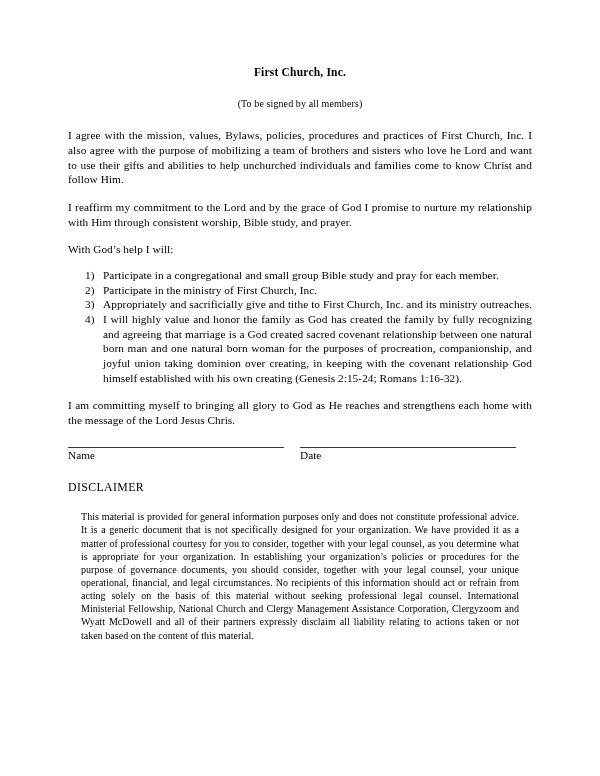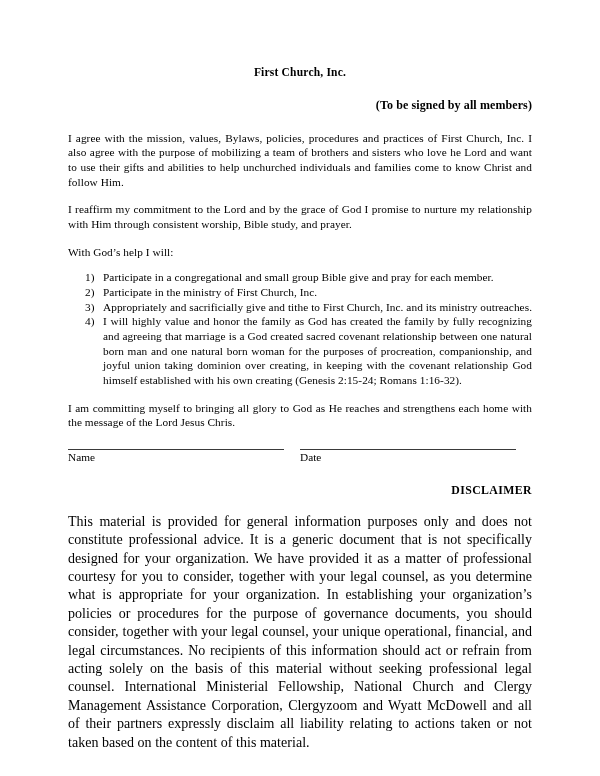--- a/index.html
+++ b/index.html
@@ -34,23 +34,23 @@
   }
   .subtitle {
     text-align: center;
     font-weight: bold;
     font-size: 11.5px;
     letter-spacing: 0.2px;
     margin: 0;
     line-height: 1.22;
   }
   .subtitle-sub {
-    text-align: right;
-    font-weight: bold;
-    font-size: 12px;
+    text-align: center;
+    font-weight: normal;
+    font-size: 10px;
     letter-spacing: 0.1px;
     margin: 0 0 18px 0;
     line-height: 1.22;
   }
   p.para {
     text-align: justify;
     font-size: 11.3px;
     line-height: 1.30;
     margin: 8px 0 13px 0;
     letter-spacing: 0.05px;
@@ -92,31 +92,31 @@
   .sig-line {
     border-bottom: 1.2px solid #3a3a3a;
     height: 0;
     width: 216px;
   }
   .sig-label {
     font-size: 11.3px;
     line-height: 1.3;
   }
   .disclaimer-heading {
-    text-align: right;
-    font-weight: bold;
+    text-align: left;
+    font-weight: normal;
     font-size: 11.8px;
     letter-spacing: 0.4px;
     margin: 18px 0 15px 0;
   }
   p.disclaimer-text {
     text-align: justify;
-    font-size: 14px;
+    font-size: 10px;
     line-height: 1.315;
-    margin: 0;
+    margin: 13px;
     letter-spacing: 0.03px;
   }
 </style>
 </head>
 <body>
 
 <div class="page">
   <div class="doc-body">
 
     <div class="title">First Church, Inc.</div>
@@ -125,21 +125,21 @@
 
     <p class="para">I agree with the mission, values, Bylaws, policies, procedures and practices of First Church, Inc. I also agree with the purpose of mobilizing a team of brothers and sisters who love he Lord and want to use their gifts and abilities to help unchurched individuals and families come to know Christ and follow Him.</p>
 
     <p class="para">I reaffirm my commitment to the Lord and by the grace of God I promise to nurture my relationship with Him through consistent worship, Bible study, and prayer.</p>
 
     <p class="para para-tight">With God’s help I will:</p>
 
     <ol class="covenant-list">
       <li>
         <span class="num">1)</span>
-        <span>Participate in a congregational and small group Bible give and pray for each member.</span>
+        <span>Participate in a congregational and small group Bible study and pray for each member.</span>
       </li>
       <li>
         <span class="num">2)</span>
         <span>Participate in the ministry of First Church, Inc.</span>
       </li>
       <li>
         <span class="num">3)</span>
         <span>Appropriately and sacrificially give and tithe to First Church, Inc. and its ministry outreaches.</span>
       </li>
       <li>

